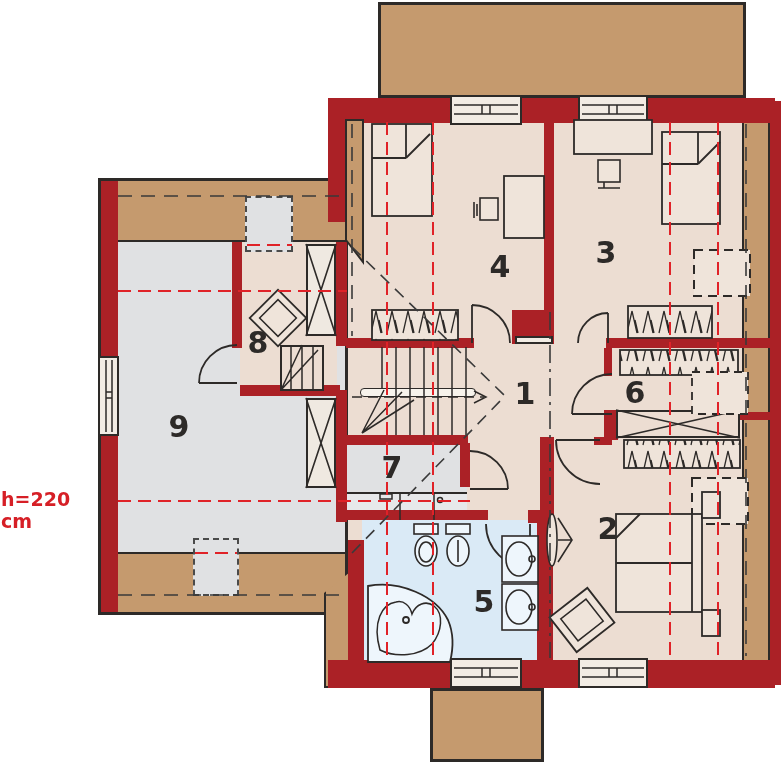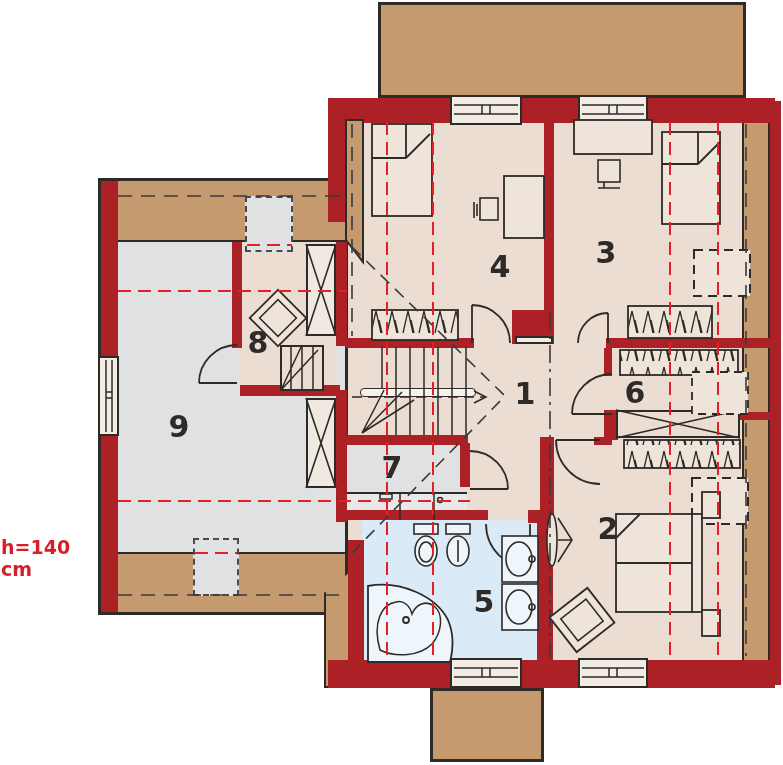--- a/index.html
+++ b/index.html
@@ -258,15 +258,15 @@
   <div class="rlabel" style="left:507px;top:377px;">1</div>
   <div class="rlabel" style="left:590px;top:512px;">2</div>
   <div class="rlabel" style="left:588px;top:236px;">3</div>
   <div class="rlabel" style="left:482px;top:250px;">4</div>
   <div class="rlabel" style="left:466px;top:585px;">5</div>
   <div class="rlabel" style="left:617px;top:376px;">6</div>
   <div class="rlabel" style="left:374px;top:451px;">7</div>
   <div class="rlabel" style="left:240px;top:326px;">8</div>
   <div class="rlabel" style="left:161px;top:410px;">9</div>
 
-  <div class="hlabel" style="top:536px;">h=140 cm</div>
+  <div class="hlabel" style="top:488px;">h=220 cm</div>
 
 </div>
 
 </body></html>

